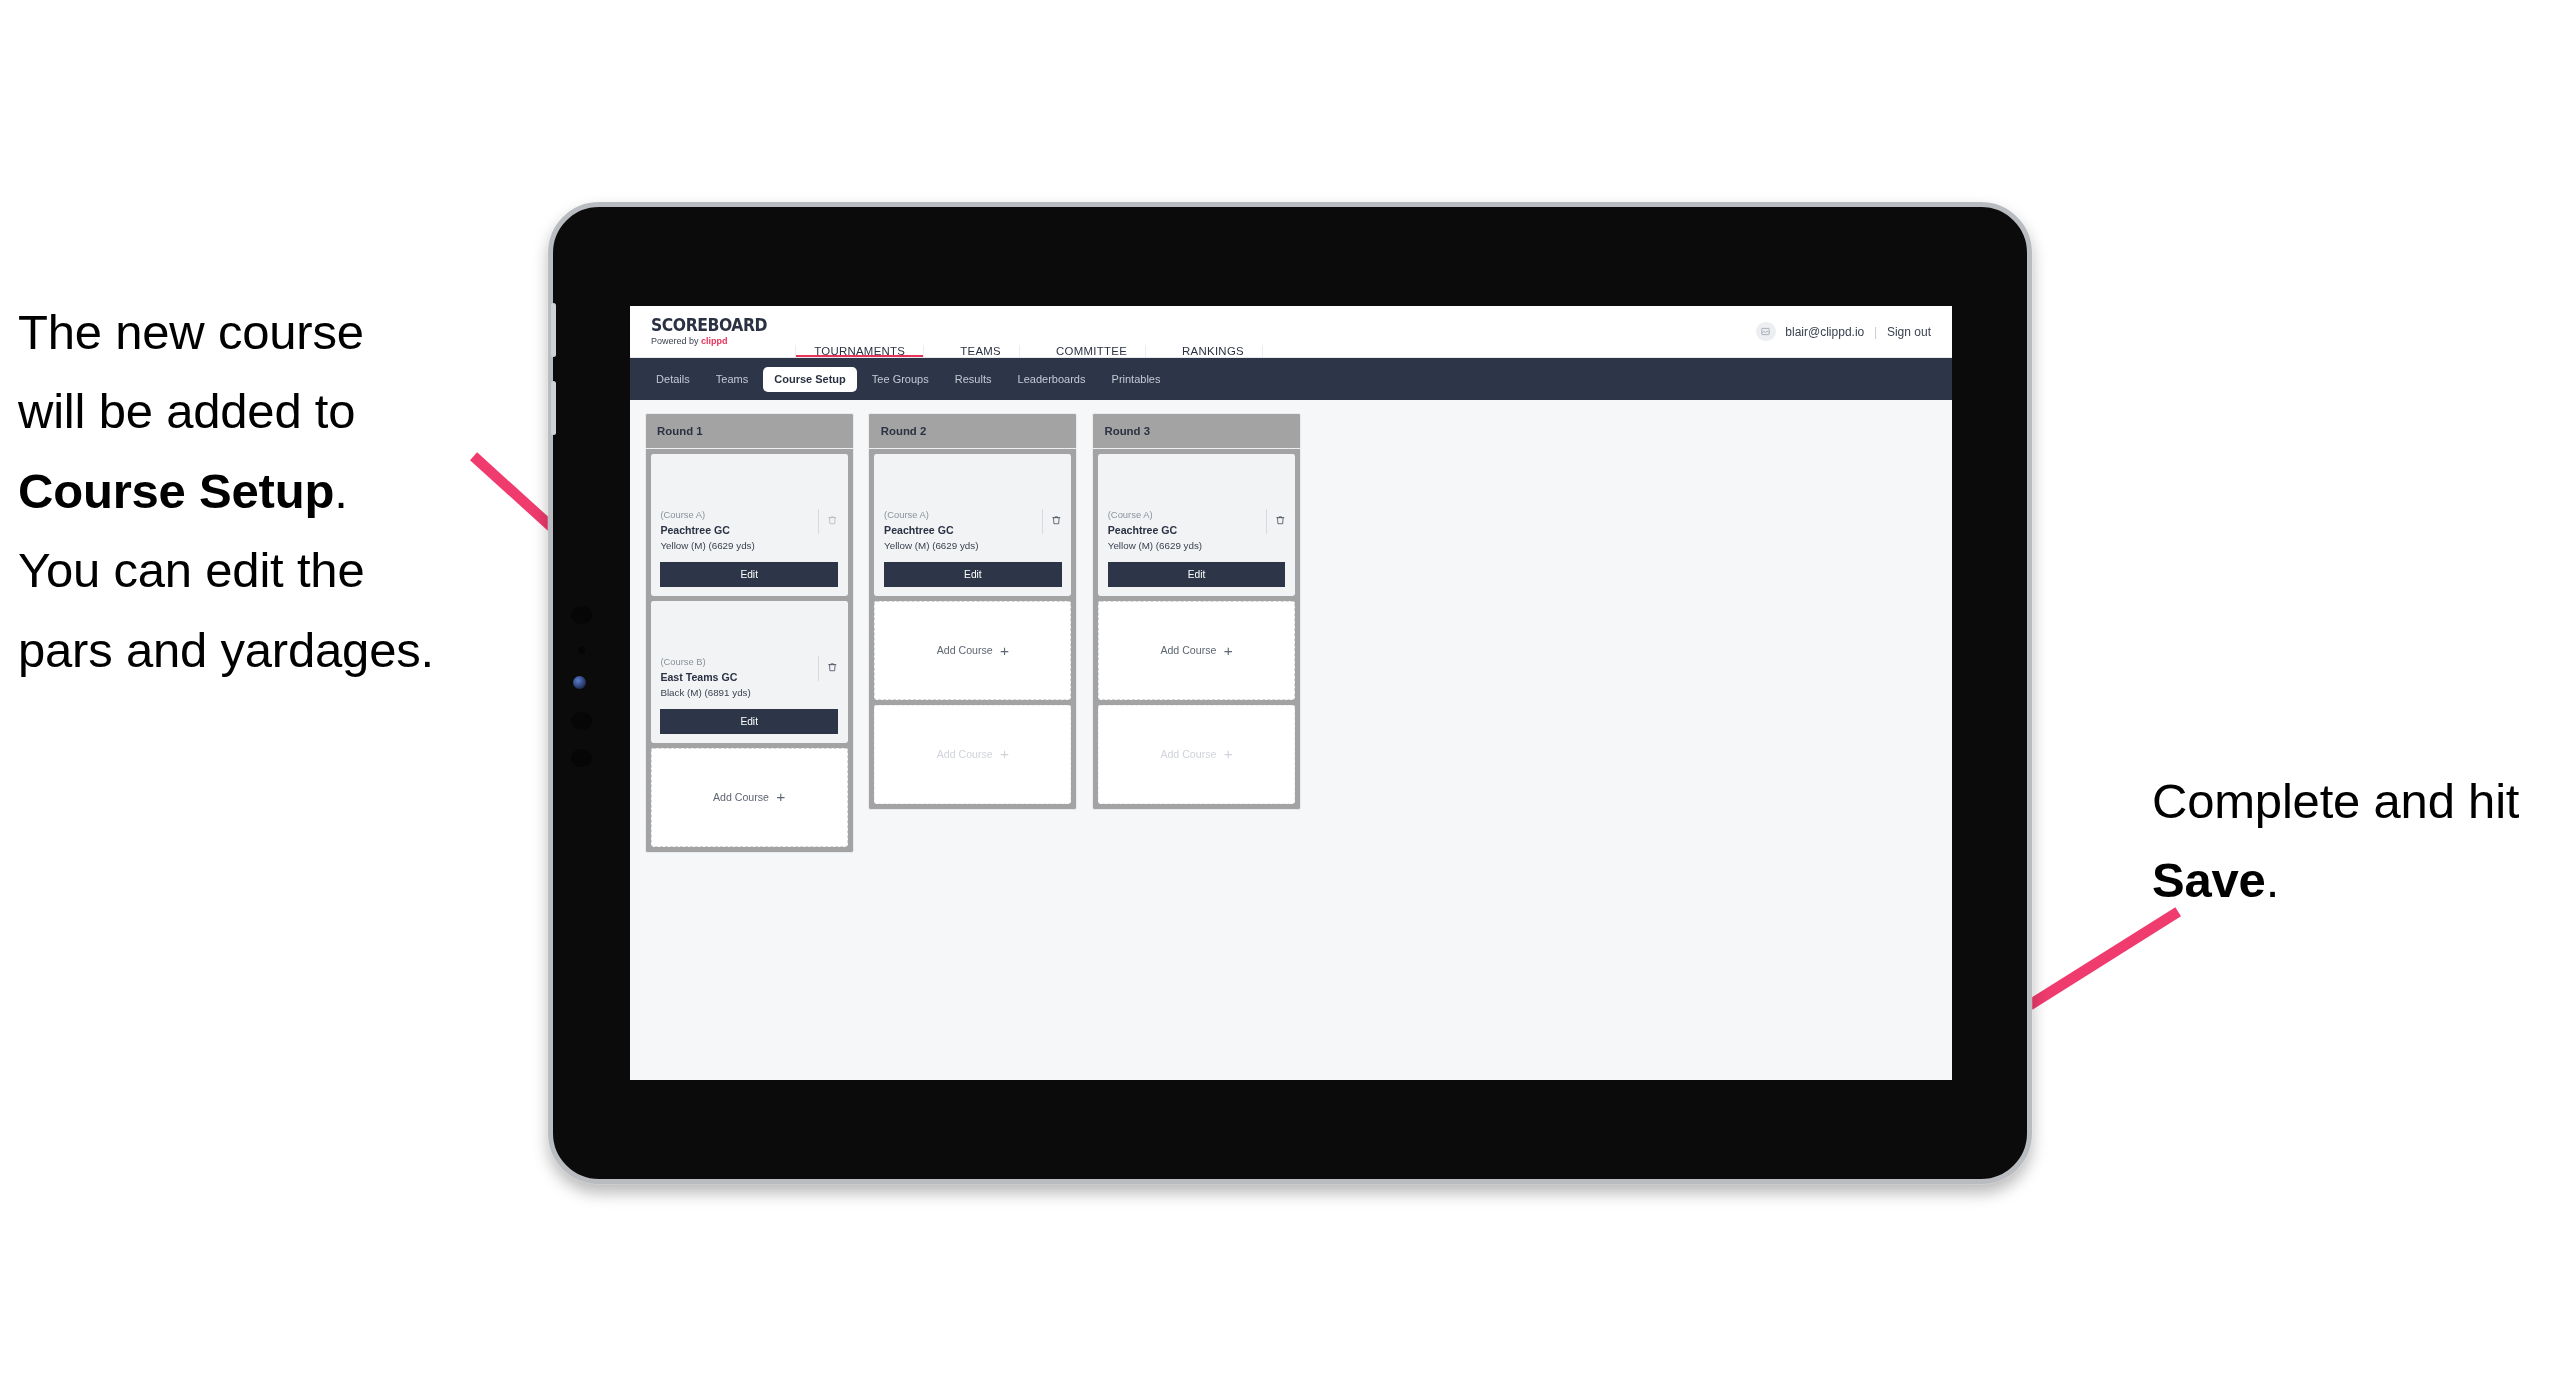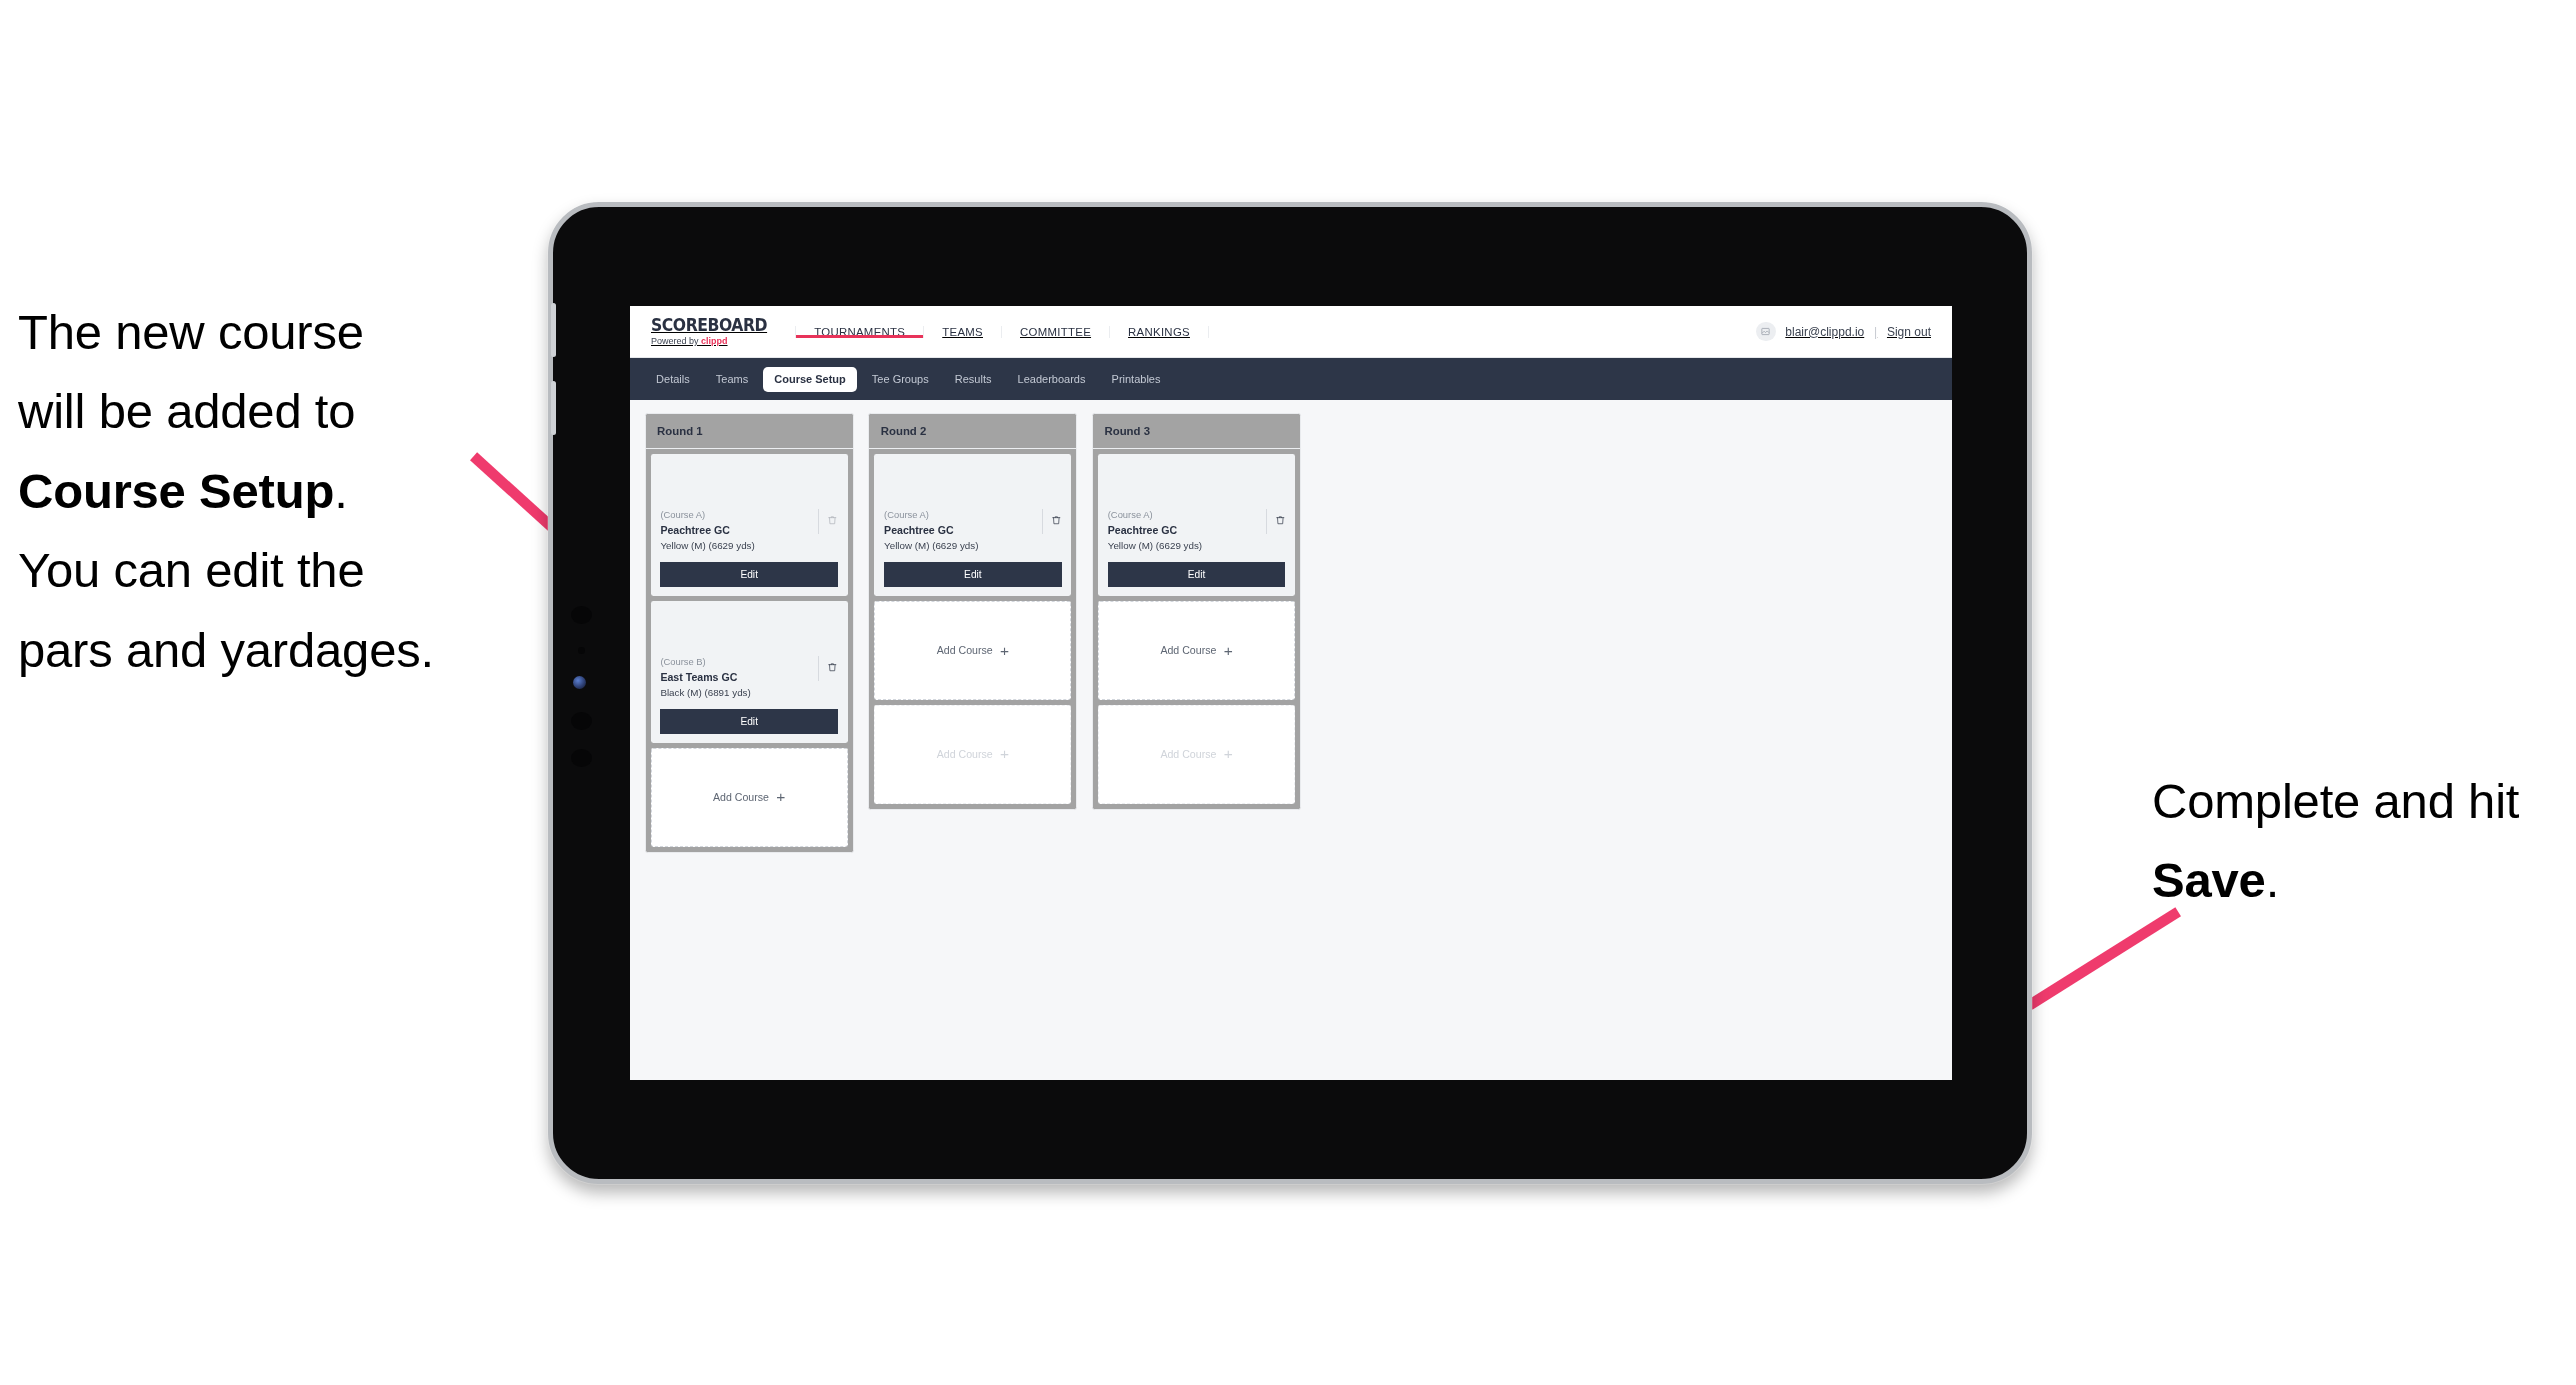--- a/index.html
+++ b/index.html
@@ -59,39 +59,39 @@
     left: 77px; top: 99px;
     width: 1322px; height: 774px;
     background:#f6f7f9;
     overflow:hidden;
   }
 
   
   .topnav{
     height:52px; background:#ffffff;
     border-bottom:0.8px solid #e6e8eb;
-    display:flex; align-items:stretch;text-decoration:underline;
+    display:flex; align-items:stretch;
   }
   .brand{
     display:flex; flex-direction:column; justify-content:center;
     padding:0 18px 0 21px; min-width:112px;
   }
   .brand-main{
     font-family:"DejaVu Sans", sans-serif;
     font-weight:700; font-size:17px; letter-spacing:-0.5px;
     color:#2a3142; line-height:1;
     transform: scaleX(0.92); transform-origin:left center;
   }
   .brand-sub{
     font-size:9px; color:#3b4250; margin-top:3.3px; line-height:1;
     white-space:nowrap;
   }
   .brand-sub .c{ color:#e8335a; font-weight:700; }
 
-  .nav-items{ display:flex; align-items:center; }
+  .nav-items{ display:flex; align-items:flex-end;gap:18px; }
   .nav-item{
     display:flex; align-items:center; padding:0 18px;
     font-size:11.4px; color:#2a3142; letter-spacing:0.3px;
     border-right:0.8px solid #ebedf0;
     position:relative; cursor:pointer;
     white-space:nowrap;
   }
   .nav-item:first-child{ border-left:0.8px solid #ebedf0; }
   .nav-item.active::after{
     content:""; position:absolute; left:0; right:0; bottom:0;

